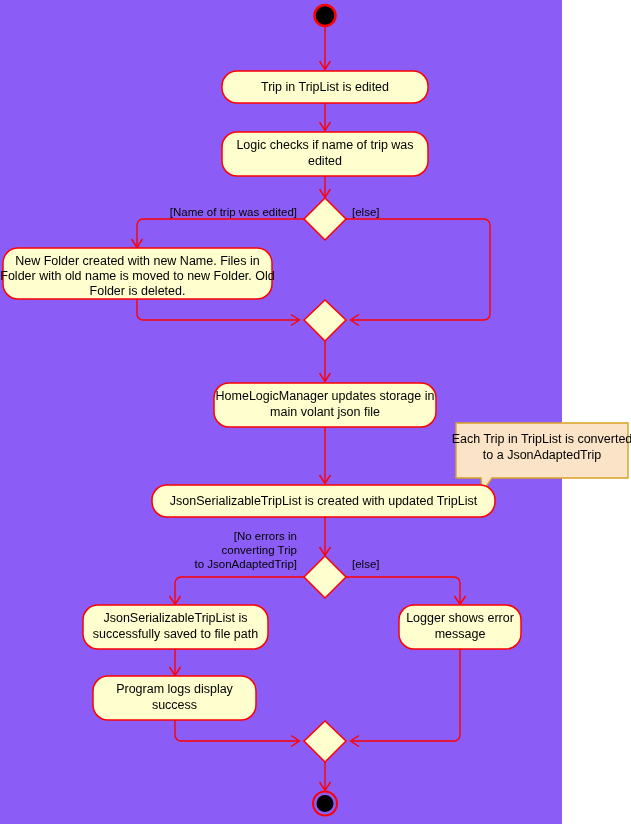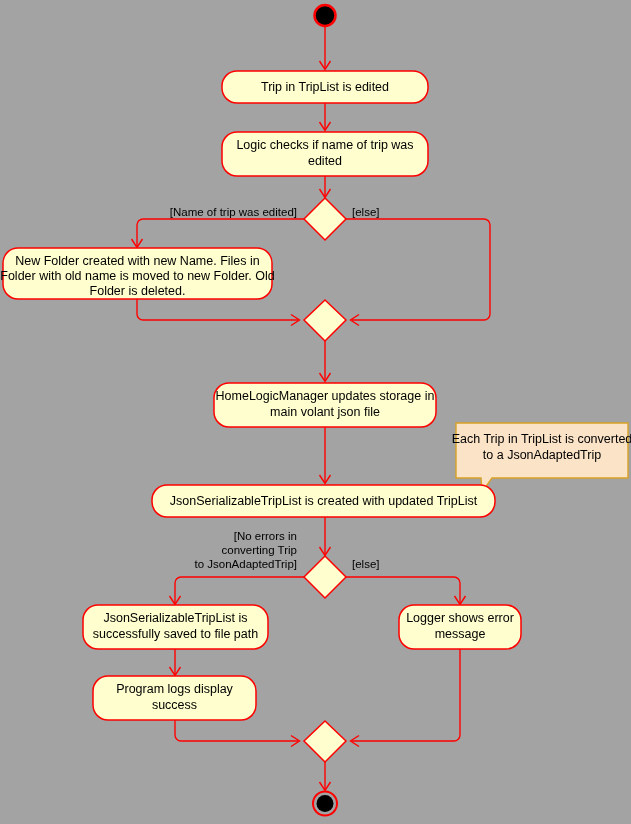--- a/index.html
+++ b/index.html
@@ -8,23 +8,24 @@
     background: #FFFFFF;
   }
   body {
     width: 631px;
     height: 824px;
     font-family: "Liberation Sans", sans-serif;
     overflow: hidden;
   }
   #diagram-root {
     position: relative;
-    width: 631px;
+    width: 515px;
     height: 824px;
-    background: #a3a3a3;
+    background: #8b5cf6;
+    padding-left: 47px;
   }
   svg.uml {
     position: absolute;
     top: 0;
     left: 0;
     width: 631px;
     height: 824px;
     display: block;
   }
   .act-shape {

